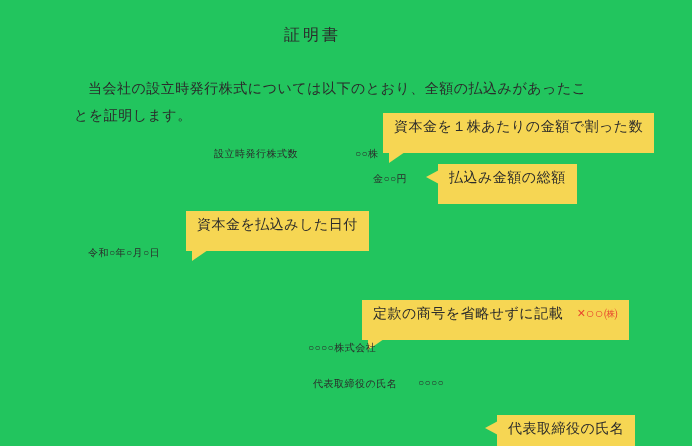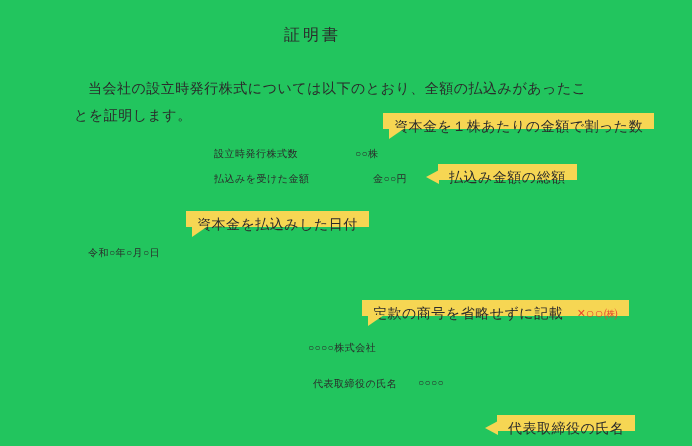--- a/index.html
+++ b/index.html
@@ -27,21 +27,21 @@
     font-size:14px;
     letter-spacing:0.5px;
   }
   .field-text{
     font-size:10px;
     letter-spacing:0.5px;
   }
   .callout{
     position:absolute;
     background:var(--callout-bg);
-    height:16px;
+    height:40px;
     line-height:26px;
     padding:0 11px;
     font-size:14px;
     letter-spacing:0.5px;
     white-space:nowrap;
   }
   
   .tail-down{
     position:absolute;
     left:6px;bottom:-10px;
@@ -74,21 +74,20 @@
   <div class="abs para-line" style="left:74px;top:107px;">とを証明します。</div>
 
   <div class="callout" style="left:383px;top:113px;">
     <span>資本金を１株あたりの金額で割った数</span>
     <span class="tail-down"></span>
   </div>
 
   <div class="abs field-text" style="left:214px;top:147px;">設立時発行株式数</div>
   <div class="abs field-text" style="left:355px;top:147px;">○○株</div>
 
-  <div class="abs field-text" style="left:214px;top:172px;">払込みを受けた金額</div>
   <div class="abs field-text" style="left:337px;top:172px;margin-left:36px;">金○○円</div>
 
   <div class="callout" style="left:438px;top:164px;">
     <span>払込み金額の総額</span>
     <span class="tail-left"></span>
   </div>
 
   <div class="callout" style="left:150px;top:211px;margin-left:36px;">
     <span>資本金を払込みした日付</span>
     <span class="tail-down"></span>

